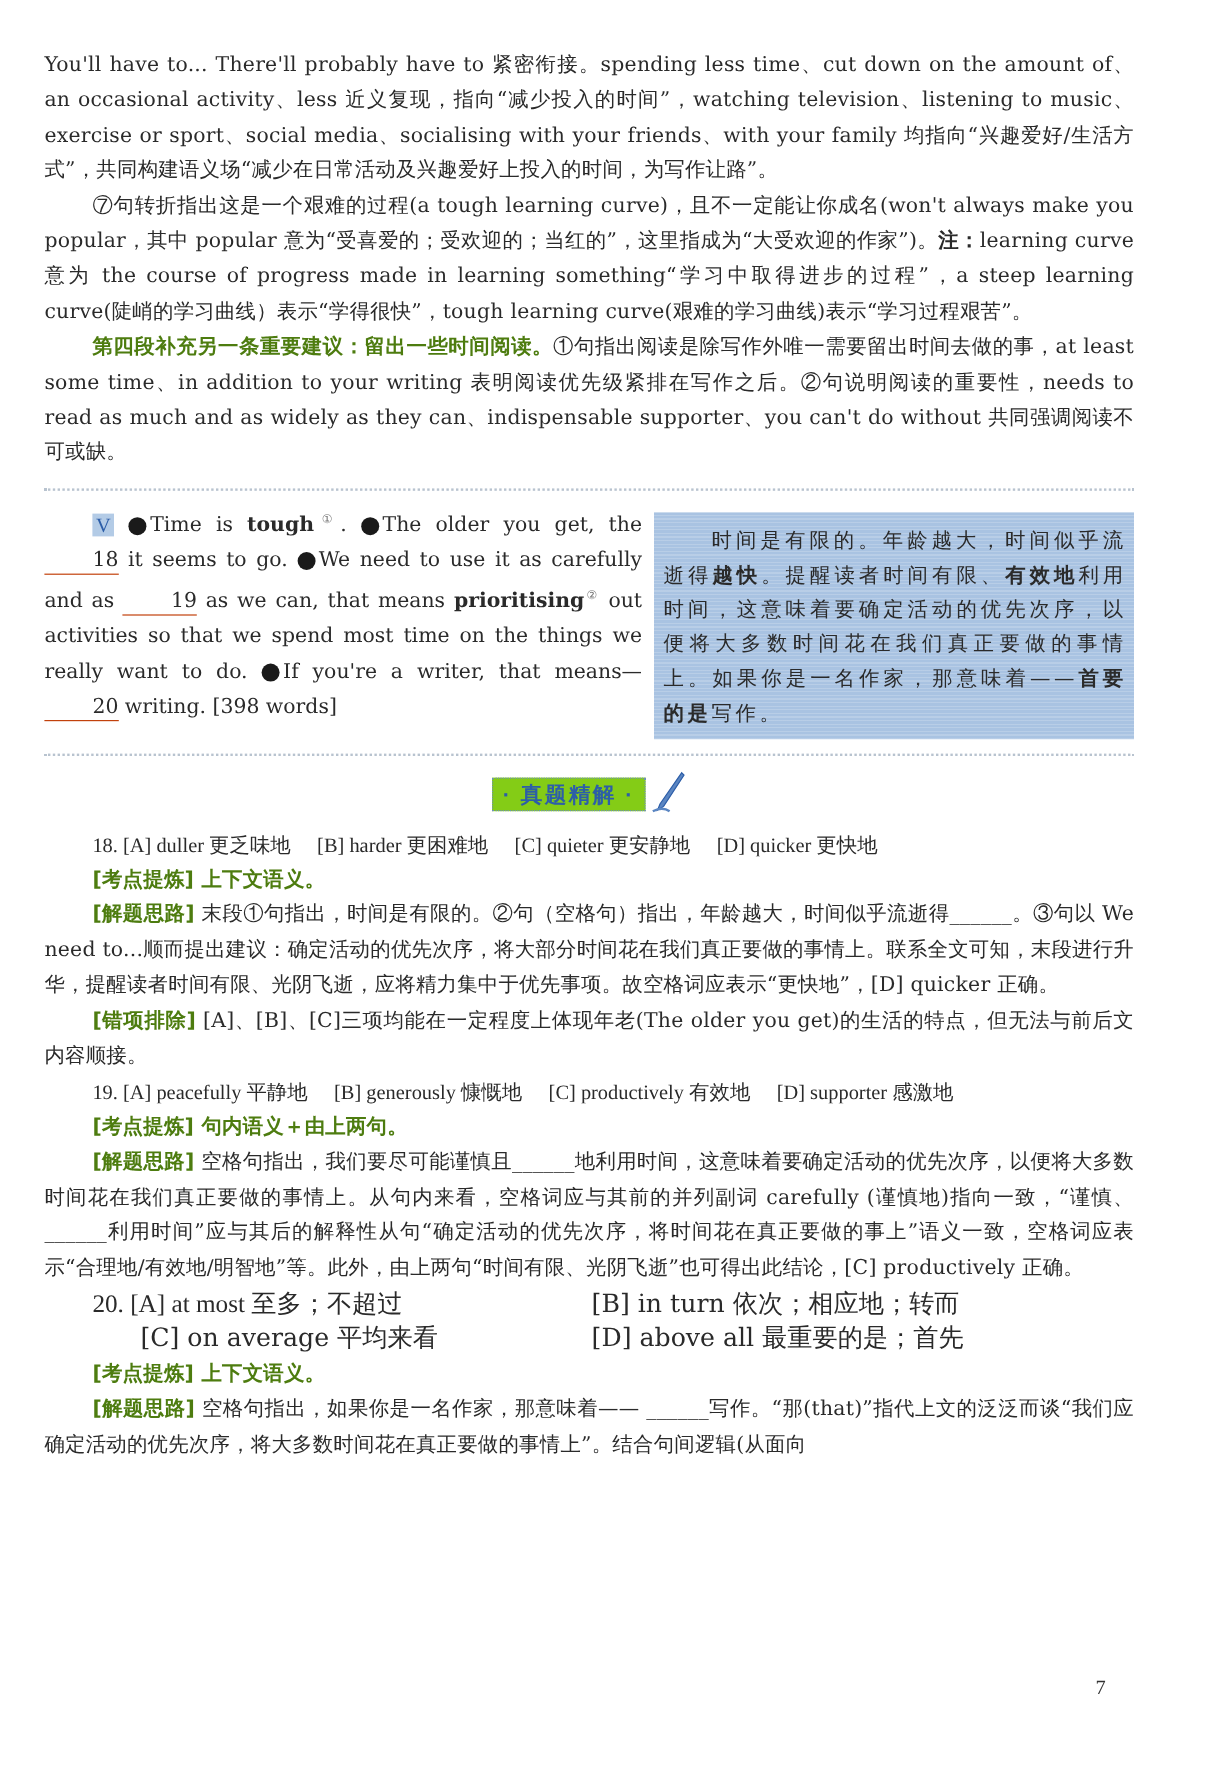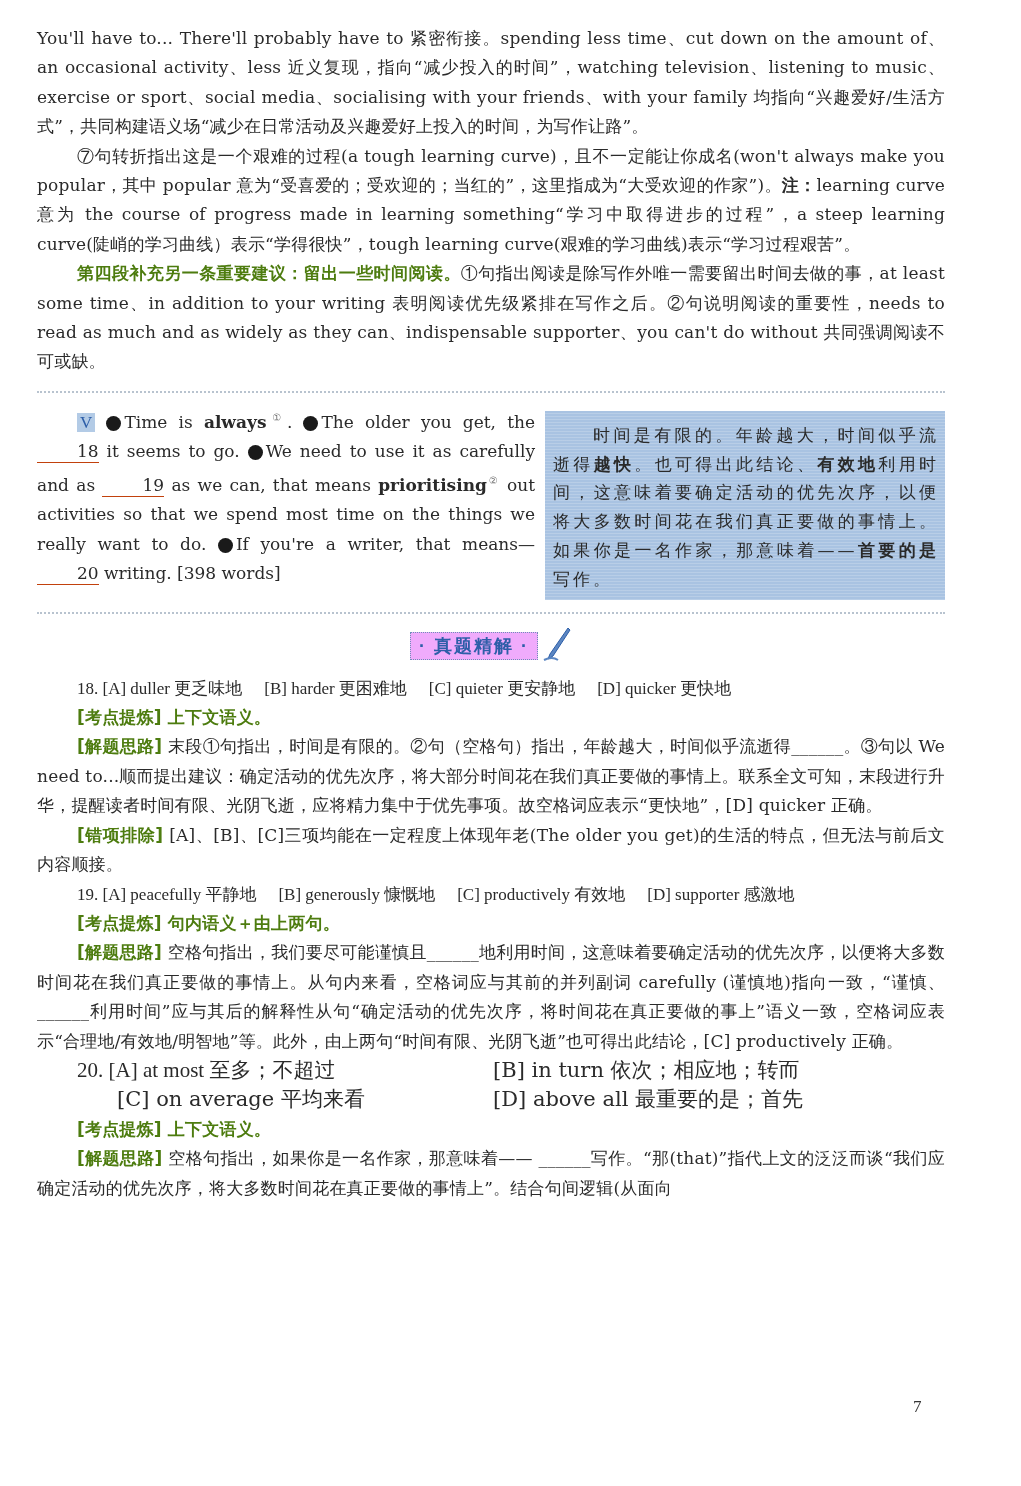--- a/index.html
+++ b/index.html
@@ -1,21 +1,21 @@
 <!DOCTYPE html>
 <html><head>
 <meta charset="utf-8">
 <style>
   html, body { margin: 0; padding: 0; background: #ffffff; }
   body {
     width: 1021px; height: 1486px; position: relative; overflow: hidden;
     font-family: "DejaVu Serif", "Liberation Serif", serif;
     color: #2a2a2a;
   }
-  .page { position: absolute; left: 37px; top: 24px; width: 908px; }
+  .page { position: absolute; left: 37px; top: 40px; width: 908px; }
   .p {
     font-size: 17px; line-height: 29.4px; text-align: justify;
     text-align-last: left; margin: 0; letter-spacing: 0.2px;
   }
   .indent { text-indent: 40px; }
   .blue { color: #4d7c0f; font-weight: bold; font-family: "DejaVu Sans", "Liberation Sans", sans-serif; }
   .bold { font-weight: bold; font-family: "DejaVu Sans", "Liberation Sans", sans-serif; }
   .divider { border-top: 2px dotted #b8c3cf; margin: 14px 0 10px 0; height: 0; }
   .vsec { display: flex; justify-content: space-between; align-items: flex-start; margin-top: 2px; }
   .vleft { width: 498px; font-size: 17px; line-height: 29.4px; text-align: justify; text-align-last: left; }
@@ -28,21 +28,21 @@
     width: 386px; margin-top: 8px;
     background: #a9c3e2;
     background-image: repeating-linear-gradient(0deg, rgba(255,255,255,0.18) 0px, rgba(255,255,255,0.18) 1px, transparent 1px, transparent 3px);
     padding: 10px 6px 6px 8px; font-size: 17px; line-height: 28.8px;
     letter-spacing: 3px; color: #2a2a2a; text-align: justify; text-align-last: left;
     font-family: "DejaVu Serif", serif;
   }
   .vright .first { text-indent: 40px; }
   .section-head { display: flex; justify-content: center; align-items: center; margin: 12px 0 8px 0; }
   .section-box {
-    border: 1px dotted #6f8fb8; background: #f0abfc; padding: 1px 8px;
+    border: 1px dotted #6f8fb8; background: #84cc16; padding: 1px 8px;
     color: #2d5ea8; font-weight: bold; font-size: 18px; letter-spacing: 2px;
     font-family: Liberation Sans, sans-serif;
   }
   .pen-icon { margin-left: 4px; }
   .opts { display: flex; font-size: 17px; line-height: 29.4px; }
   .opts span { margin-right: 22px; }
   .grid2 { display: grid; grid-template-columns: 456px 400px; font-size: 21px; line-height: 29.4px; }
   .ind40 { padding-left: 40px; font-family: Liberation Serif, serif; }
   .ind80 { padding-left: 80px; }
   .page-num { position: absolute; left: 913px; top: 1397px; font-size: 17px; font-family: "Liberation Serif", serif; color: #333; }
@@ -57,26 +57,26 @@
   <p class="p indent"><span>⑦句转折指出这是一个艰难的过程(a tough learning curve)，且不一定能让你成名(won't always make you popular，其中 popular 意为“受喜爱的；受欢迎的；当红的”，这里指成为“大受欢迎的作家”)。</span><span class="bold">注：</span><span>learning curve 意为 the course of progress made in learning something“学习中取得进步的过程”，a steep learning curve(陡峭的学习曲线）表示“学得很快”，tough learning curve(艰难的学习曲线)表示“学习过程艰苦”。</span></p>
 
   <p class="p indent"><span class="blue">第四段补充另一条重要建议：留出一些时间阅读。</span><span>①句指出阅读是除写作外唯一需要留出时间去做的事，at least some time、in addition to your writing 表明阅读优先级紧排在写作之后。②句说明阅读的重要性，needs to read as much and as widely as they can、indispensable supporter、you can't do without 共同强调阅读不可或缺。</span></p>
 
   <div class="divider"></div>
 
   <div class="vsec">
     <div class="vleft">
       <div class="first">
         <span class="vtag">V</span>
-        <span class="num-circle">1</span><span>Time is </span><b>always</b><sup>①</sup>.
+        <span class="num-circle">1</span><span>Time is </span><b>tough</b><sup>①</sup>.
         <span class="num-circle">2</span><span>The older you get, the </span><span class="blank">18</span><span> it seems to go. </span><span class="num-circle">3</span><span>We need to use it as carefully and as </span><span class="blank">19</span><span> as we can, that means </span><b>prioritising</b><sup>②</sup><span> out activities so that we spend most time on the things we really want to do. </span><span class="num-circle">4</span><span>If you're a writer, that means—</span><span class="blank">20</span><span> writing. [398 words]</span>
       </div>
     </div>
     <div class="vright">
-      <div class="first"><span>时间是有限的。年龄越大，时间似乎流逝得</span><b class="bold">越快</b><span>。也可得出此结论、</span><b class="bold">有效地</b><span>利用时间，这意味着要确定活动的优先次序，以便将大多数时间花在我们真正要做的事情上。如果你是一名作家，那意味着——</span><b class="bold">首要的是</b><span>写作。</span></div>
+      <div class="first"><span>时间是有限的。年龄越大，时间似乎流逝得</span><b class="bold">越快</b><span>。提醒读者时间有限、</span><b class="bold">有效地</b><span>利用时间，这意味着要确定活动的优先次序，以便将大多数时间花在我们真正要做的事情上。如果你是一名作家，那意味着——</span><b class="bold">首要的是</b><span>写作。</span></div>
     </div>
   </div>
 
   <div class="divider" style="margin-top:12px;"></div>
 
   <div class="section-head">
     <span class="section-box">· 真题精解 ·</span>
     <span class="pen-icon">
       <svg width="30" height="36" viewBox="0 0 30 36">
         <path d="M26 2 L8 28 L6 33 L11 30 L28 4 Z" fill="#5b86c2" stroke="#2d5ea8" stroke-width="1"></path>

